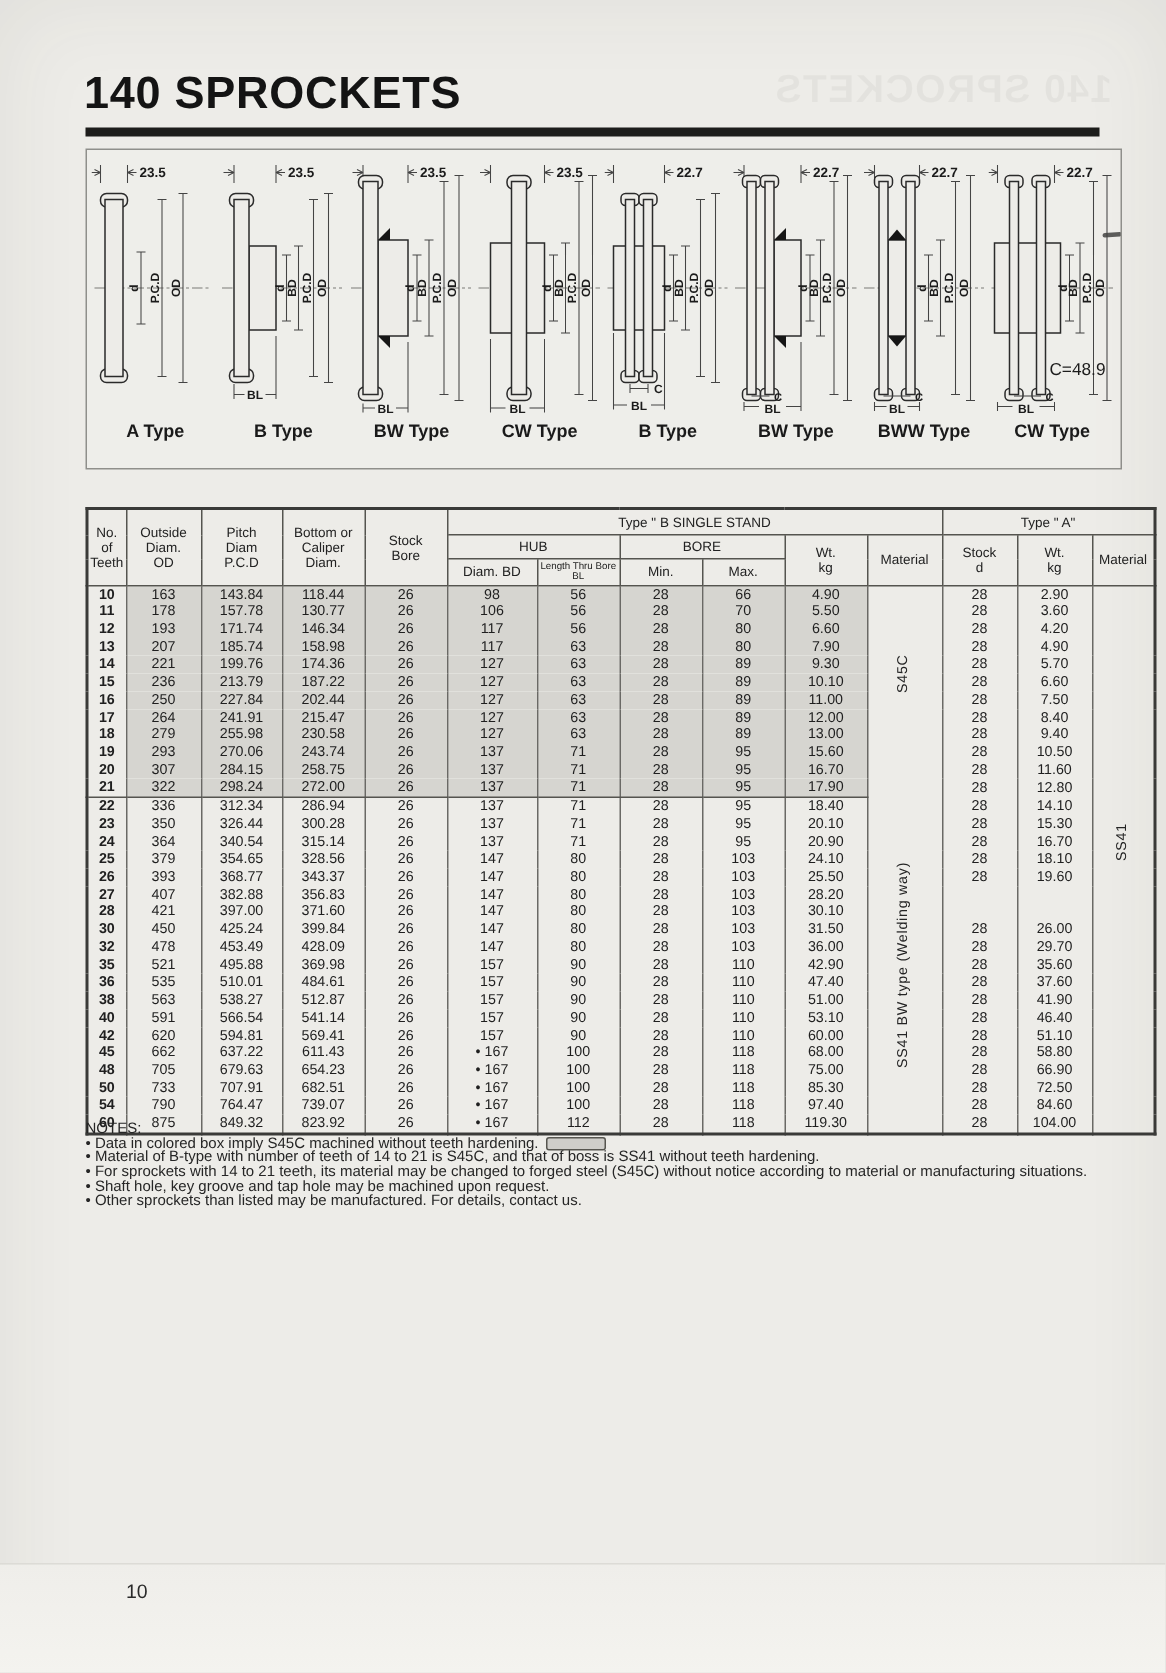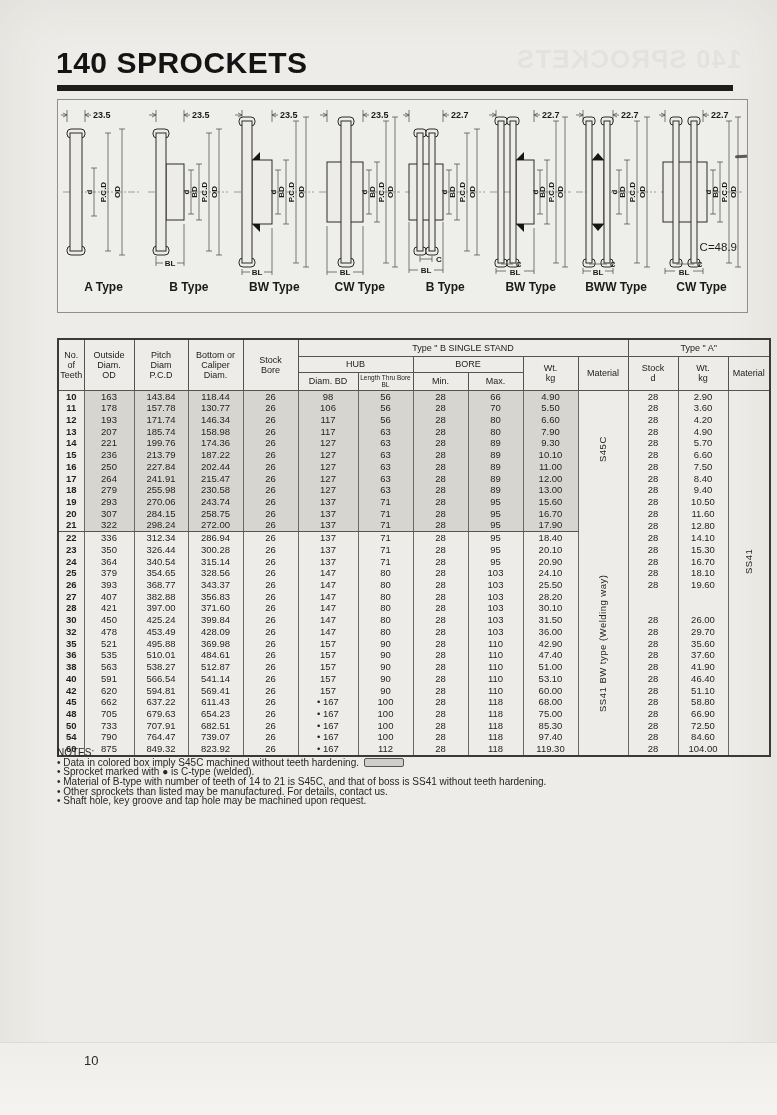--- a/index.html
+++ b/index.html
@@ -963,20 +963,20 @@
       </tbody>
   </table>
   <div class="vlabel mat-b-upper">S45C</div>
   <div class="vlabel mat-b-lower">SS41 BW type (Welding way)</div>
   <div class="vlabel mat-a">SS41</div>
 </div>
 
 <div class="notes">
   <div class="note">NOTES:</div>
   <div class="note"><span>• Data in colored box imply S45C machined without teeth hardening.</span><span class="swatch"></span></div>
-  <div class="note">• Sprocket marked with ● is C-type (welded).</div>
   <div class="note">• Material of B-type with number of teeth of 14 to 21 is S45C, and that of boss is SS41 without teeth hardening.</div>
+  <div class="note">• For sprockets with 14 to 21 teeth, its material may be changed to forged steel (S45C) without notice according to material or manufacturing situations.</div>
+  <div class="note">• Shaft hole, key groove and tap hole may be machined upon request.</div>
   <div class="note">• Other sprockets than listed may be manufactured. For details, contact us.</div>
-  <div class="note">• Shaft hole, key groove and tap hole may be machined upon request.</div>
 </div>
 
 <div class="bottom-edge"></div>
 <div class="page-number">10</div>
 
 </body></html>

